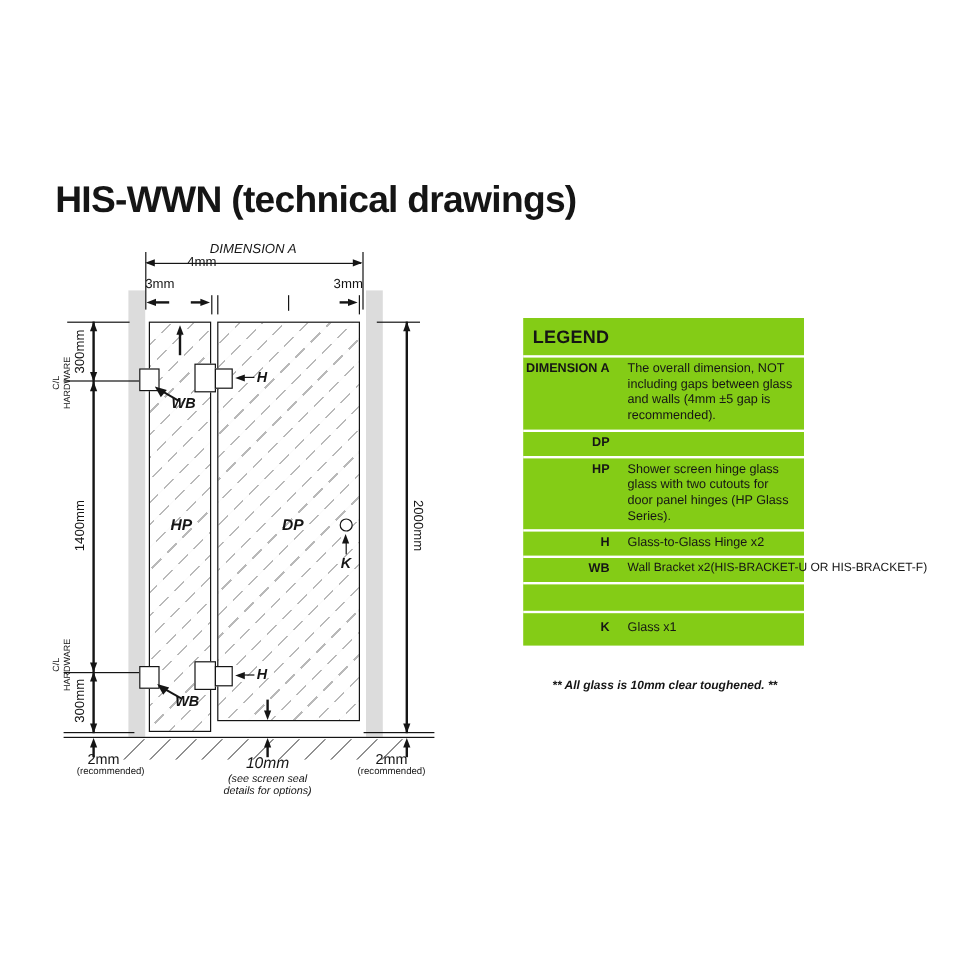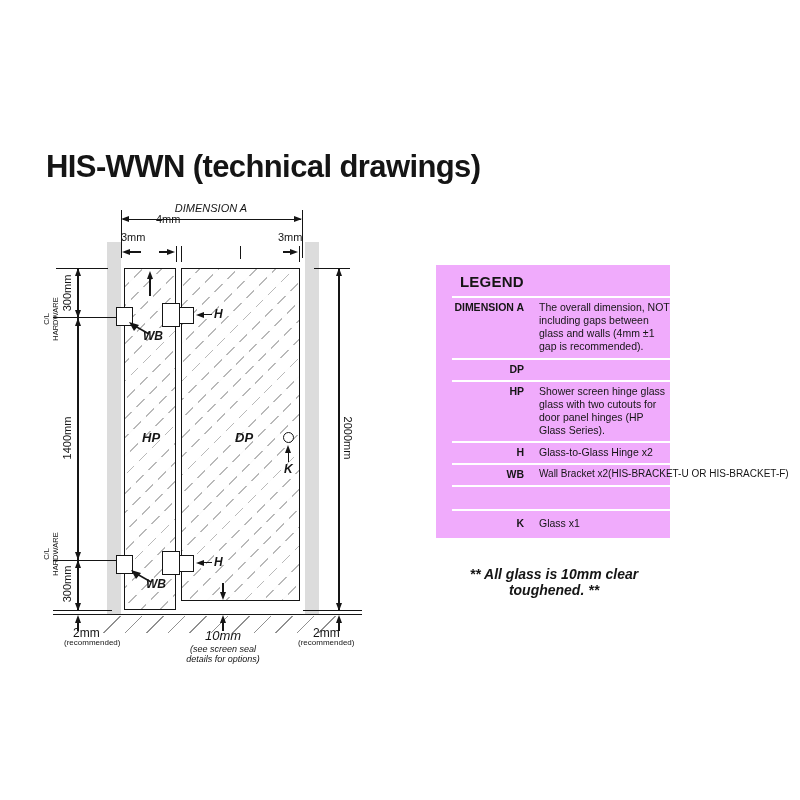--- a/index.html
+++ b/index.html
@@ -32,30 +32,30 @@
   .glass{position:absolute;border:1.6px solid #151515;box-sizing:border-box;background-color:#fff;
     background-image:
       repeating-linear-gradient(45deg, rgba(255,255,255,.96) 0 7px, rgba(255,255,255,0) 7px 18px),
       repeating-linear-gradient(135deg, transparent 0 12px, #b9b9b9 12px 13.3px);}
   .part{position:absolute;background:#fff;border:1.6px solid #151515;box-sizing:border-box;}
   .knob{position:absolute;width:11px;height:11px;border:1.6px solid #151515;border-radius:50%;
         background:#fff;box-sizing:border-box;}
   .hatch{position:absolute;background-image:repeating-linear-gradient(135deg, transparent 0 14px, #909090 14px 15.2px);}
   .wbarrow{position:absolute;}
   
-  .legend{position:absolute;left:436px;top:265px;width:234px;background:#f0abfc;box-sizing:border-box;padding-left:16px;}
+  .legend{position:absolute;left:436px;top:265px;width:234px;background:#84cc16;box-sizing:border-box;}
   .legend .hd{font-size:15px;font-weight:bold;padding:8px 0 6px 8px;letter-spacing:0.2px;}
   .lrow{display:flex;border-top:2px solid #fff;padding:3px 0 4px 0;}
   .lrow .term{width:72px;flex:0 0 72px;text-align:right;font-weight:bold;font-size:10.5px;
               line-height:1.25;white-space:nowrap;}
   .lrow .desc{margin-left:15px;width:140px;font-size:10.5px;line-height:1.25;}
   .lrow.nowrap .desc{white-space:nowrap;width:auto;overflow:visible;}
   .lrow.empty{min-height:15px;}
   .foot{position:absolute;left:448px;top:566px;width:212px;text-align:center;
-        font-size:14px;font-weight:bold;font-style:italic;}
+        font-size:10px;font-weight:bold;font-style:italic;}
 </style>
 </head>
 <body>
 
 <div class="canvas">
 
   <div class="ttl">HIS-WWN (technical drawings)</div>
 
   <div>
 
@@ -170,21 +170,21 @@
 
     <div class="lbl" style="left:313px;top:627px;font-size:12px;">2mm</div>
     <div class="lbl sm" style="left:298px;top:639px;">(recommended)</div>
   </div>
 
   <div class="legend">
     <div class="hd">LEGEND</div>
 
     <div class="lrow">
       <div class="term">DIMENSION A</div>
-      <div class="desc">The overall dimension, NOT including gaps between glass and walls (4mm ±1 gap is recommended).</div>
+      <div class="desc">The overall dimension, NOT including gaps between glass and walls (4mm ±5 gap is recommended).</div>
     </div>
     <div class="lrow">
       <div class="term">DP</div>
     </div>
     <div class="lrow">
       <div class="term">HP</div>
       <div class="desc">Shower screen hinge glass glass with two cutouts for door panel hinges (HP Glass Series).</div>
     </div>
     <div class="lrow">
       <div class="term">H</div>

